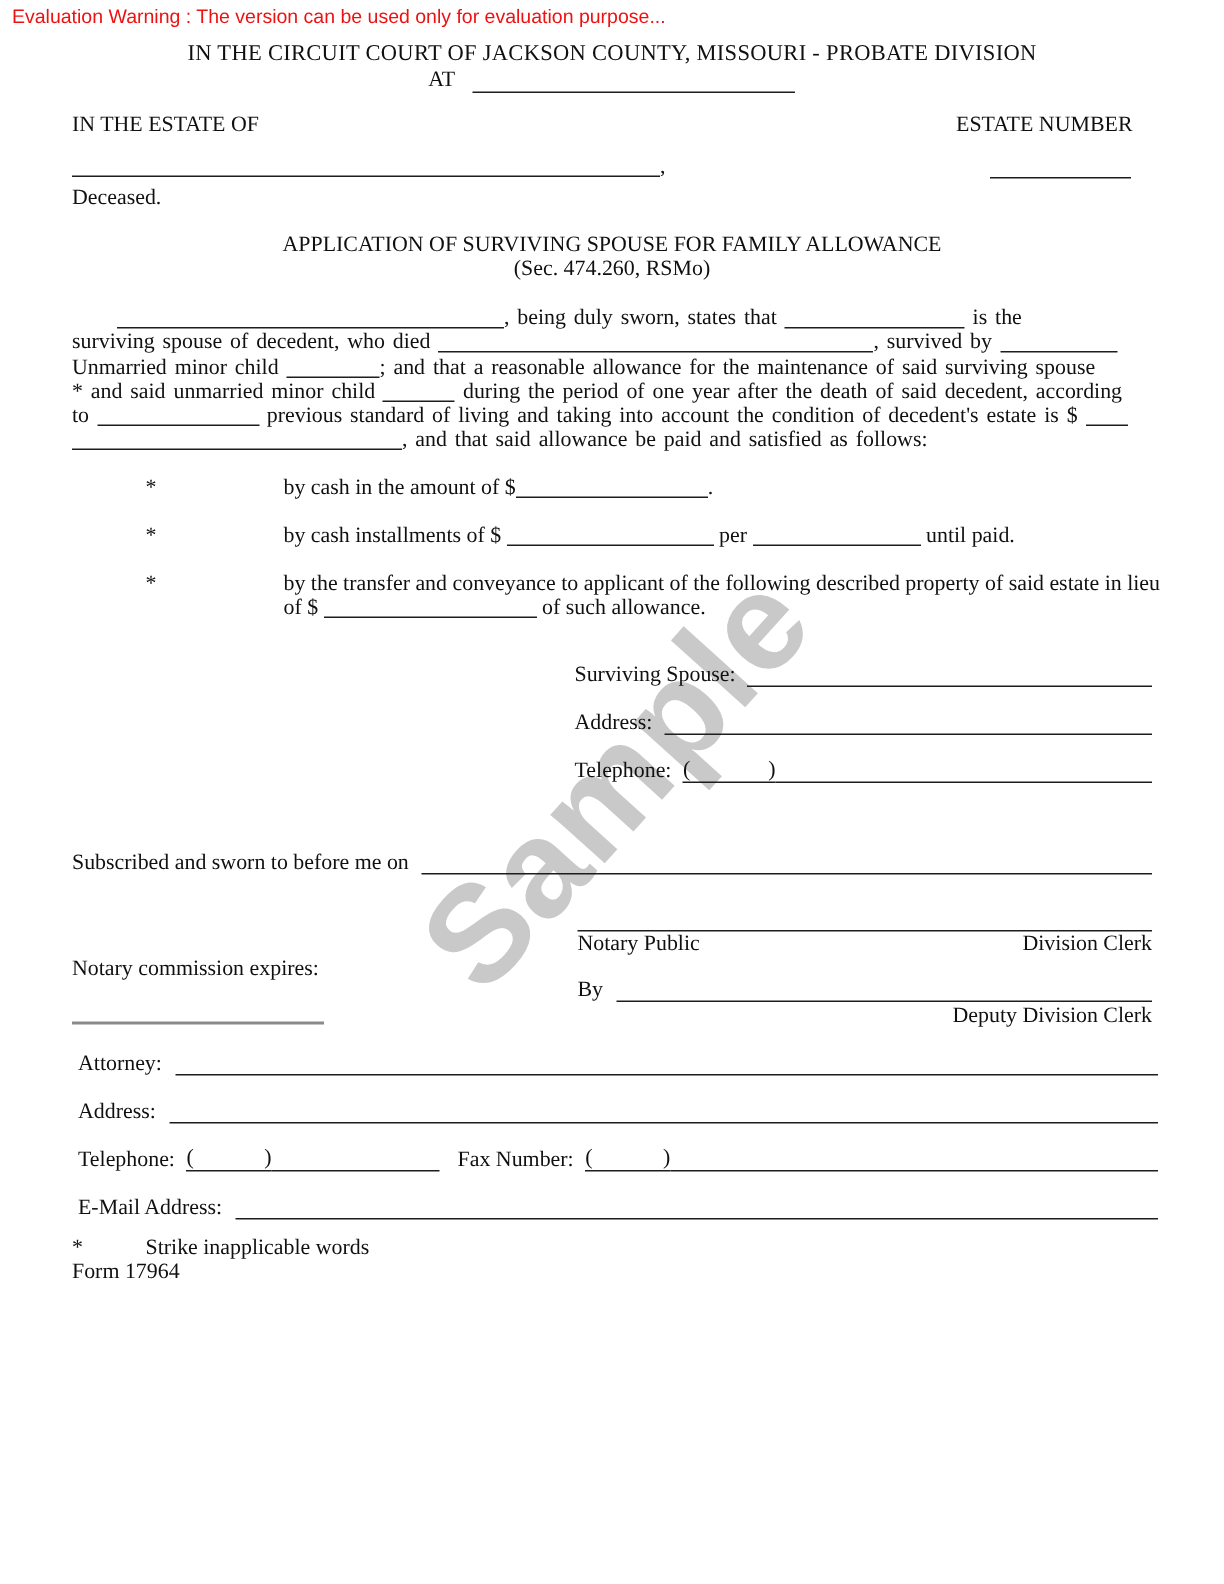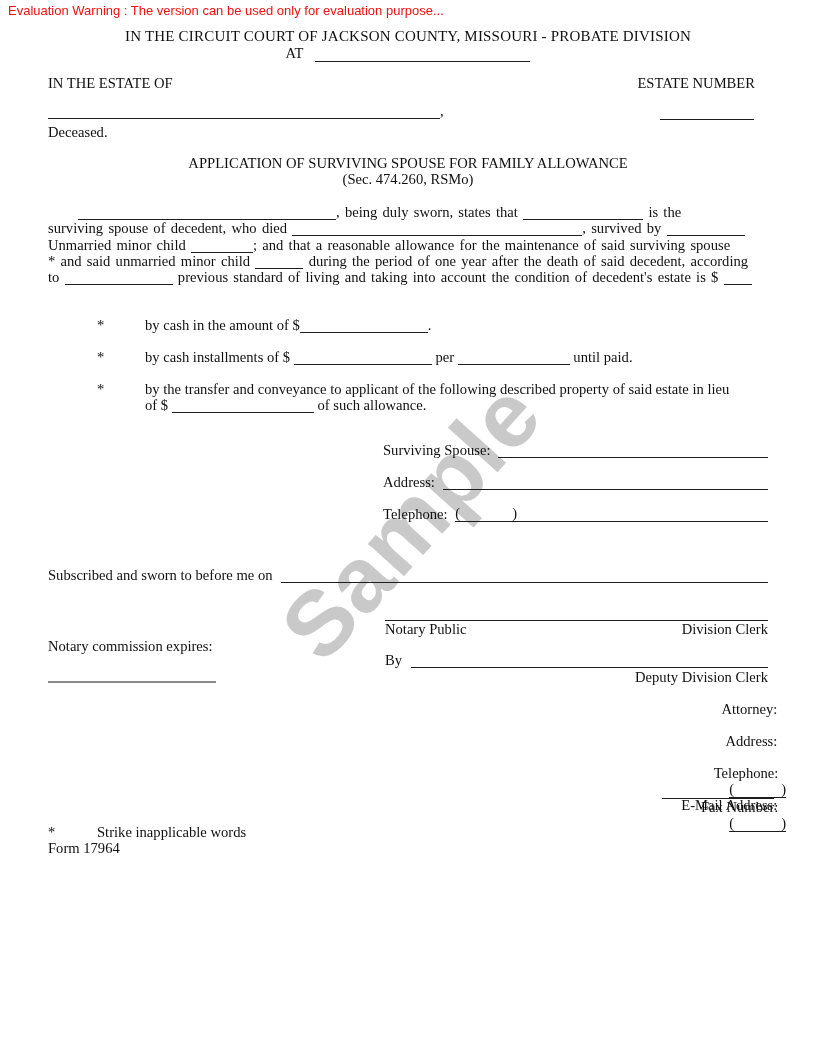--- a/index.html
+++ b/index.html
@@ -51,28 +51,28 @@
   .fill{flex:1 1 auto;border-bottom:1px solid #1d1d1d;height:16px;}
   .fillfix{border-bottom:1px solid #1d1d1d;height:16px;}
   .ulg{border-bottom:1px solid #1d1d1d;height:16px;line-height:16px;}
   .gap{display:inline-block;height:1px;}
   .lbl{white-space:pre;}
   .lineh{height:16.3px;line-height:16.3px;white-space:nowrap;}
   .bodypar{left:48px;top:204px;width:724px;}
   .bodypar .lineh{word-spacing:1.6px;}
   .opt{left:97px;display:flex;}
   .opt .star{width:48px;flex:0 0 48px;}
-  .opt .otext{width:625px;}
+  .opt .otext{width:625px;margin-left:44px;}
   .spouse-row{width:385px;left:383px;}
   .notary-col{left:385px;width:383px;}
   .nr-split{display:flex;justify-content:space-between;height:16px;line-height:16px;align-items:center;}
   .sigline{border-bottom:1px solid #1d1d1d;height:1px;}
   .commission-line{border-bottom:2px solid #8a8a8a;height:1px;}
   .right-text{text-align:right;}
-  .att-row{left:66px;width:720px;flex-direction:column;}
+  .att-row{left:52px;width:720px;}
   .strike-row{left:48px;display:flex;}
   .strike-row .star{width:49px;flex:0 0 49px;}
 </style>
 </head>
 <body>
 
 <div class="page">
 
   <div class="abs watermark">Sample</div>
 
@@ -99,20 +99,21 @@
 
   <div class="abs center z" style="top:155px;">APPLICATION OF SURVIVING SPOUSE FOR FAMILY ALLOWANCE</div>
   <div class="abs center z" style="top:171px;">(Sec. 474.260, RSMo)</div>
 
   <div class="abs bodypar z">
     <div class="lineh"><span class="gap" style="width:30px;"></span><span class="bl" style="width:258px;"></span><span>, being duly sworn, states that </span><span class="bl" style="width:120px;"></span><span> is the</span></div>
     <div class="lineh"><span>surviving spouse of decedent, who died </span><span class="bl" style="width:290px;"></span><span>, survived by </span><span class="bl" style="width:78px;"></span></div>
     <div class="lineh"><span>Unmarried minor child </span><span class="bl" style="width:62px;"></span><span>; and that a reasonable allowance for the maintenance of said surviving spouse</span></div>
     <div class="lineh"><span>* and said unmarried minor child </span><span class="bl" style="width:48px;"></span><span> during the period of one year after the death of said decedent, according</span></div>
     <div class="lineh"><span>to </span><span class="bl" style="width:108px;"></span><span> previous standard of living and taking into account the condition of decedent's estate is $ </span><span class="bl" style="width:28px;"></span></div>
+    <div class="lineh"><span class="bl" style="width:220px;"></span><span>, and that said allowance be paid and satisfied as follows:</span></div>
   </div>
 
   <div class="abs opt z" style="top:317px;">
     <span class="star">*</span>
     <span class="otext lineh"><span>by cash in the amount of $</span><span class="bl" style="width:128px;"></span><span>.</span></span>
   </div>
   <div class="abs opt z" style="top:349px;">
     <span class="star">*</span>
     <span class="otext lineh"><span>by cash installments of $ </span><span class="bl" style="width:138px;"></span><span> per </span><span class="bl" style="width:112px;"></span><span> until paid.</span></span>
   </div>

